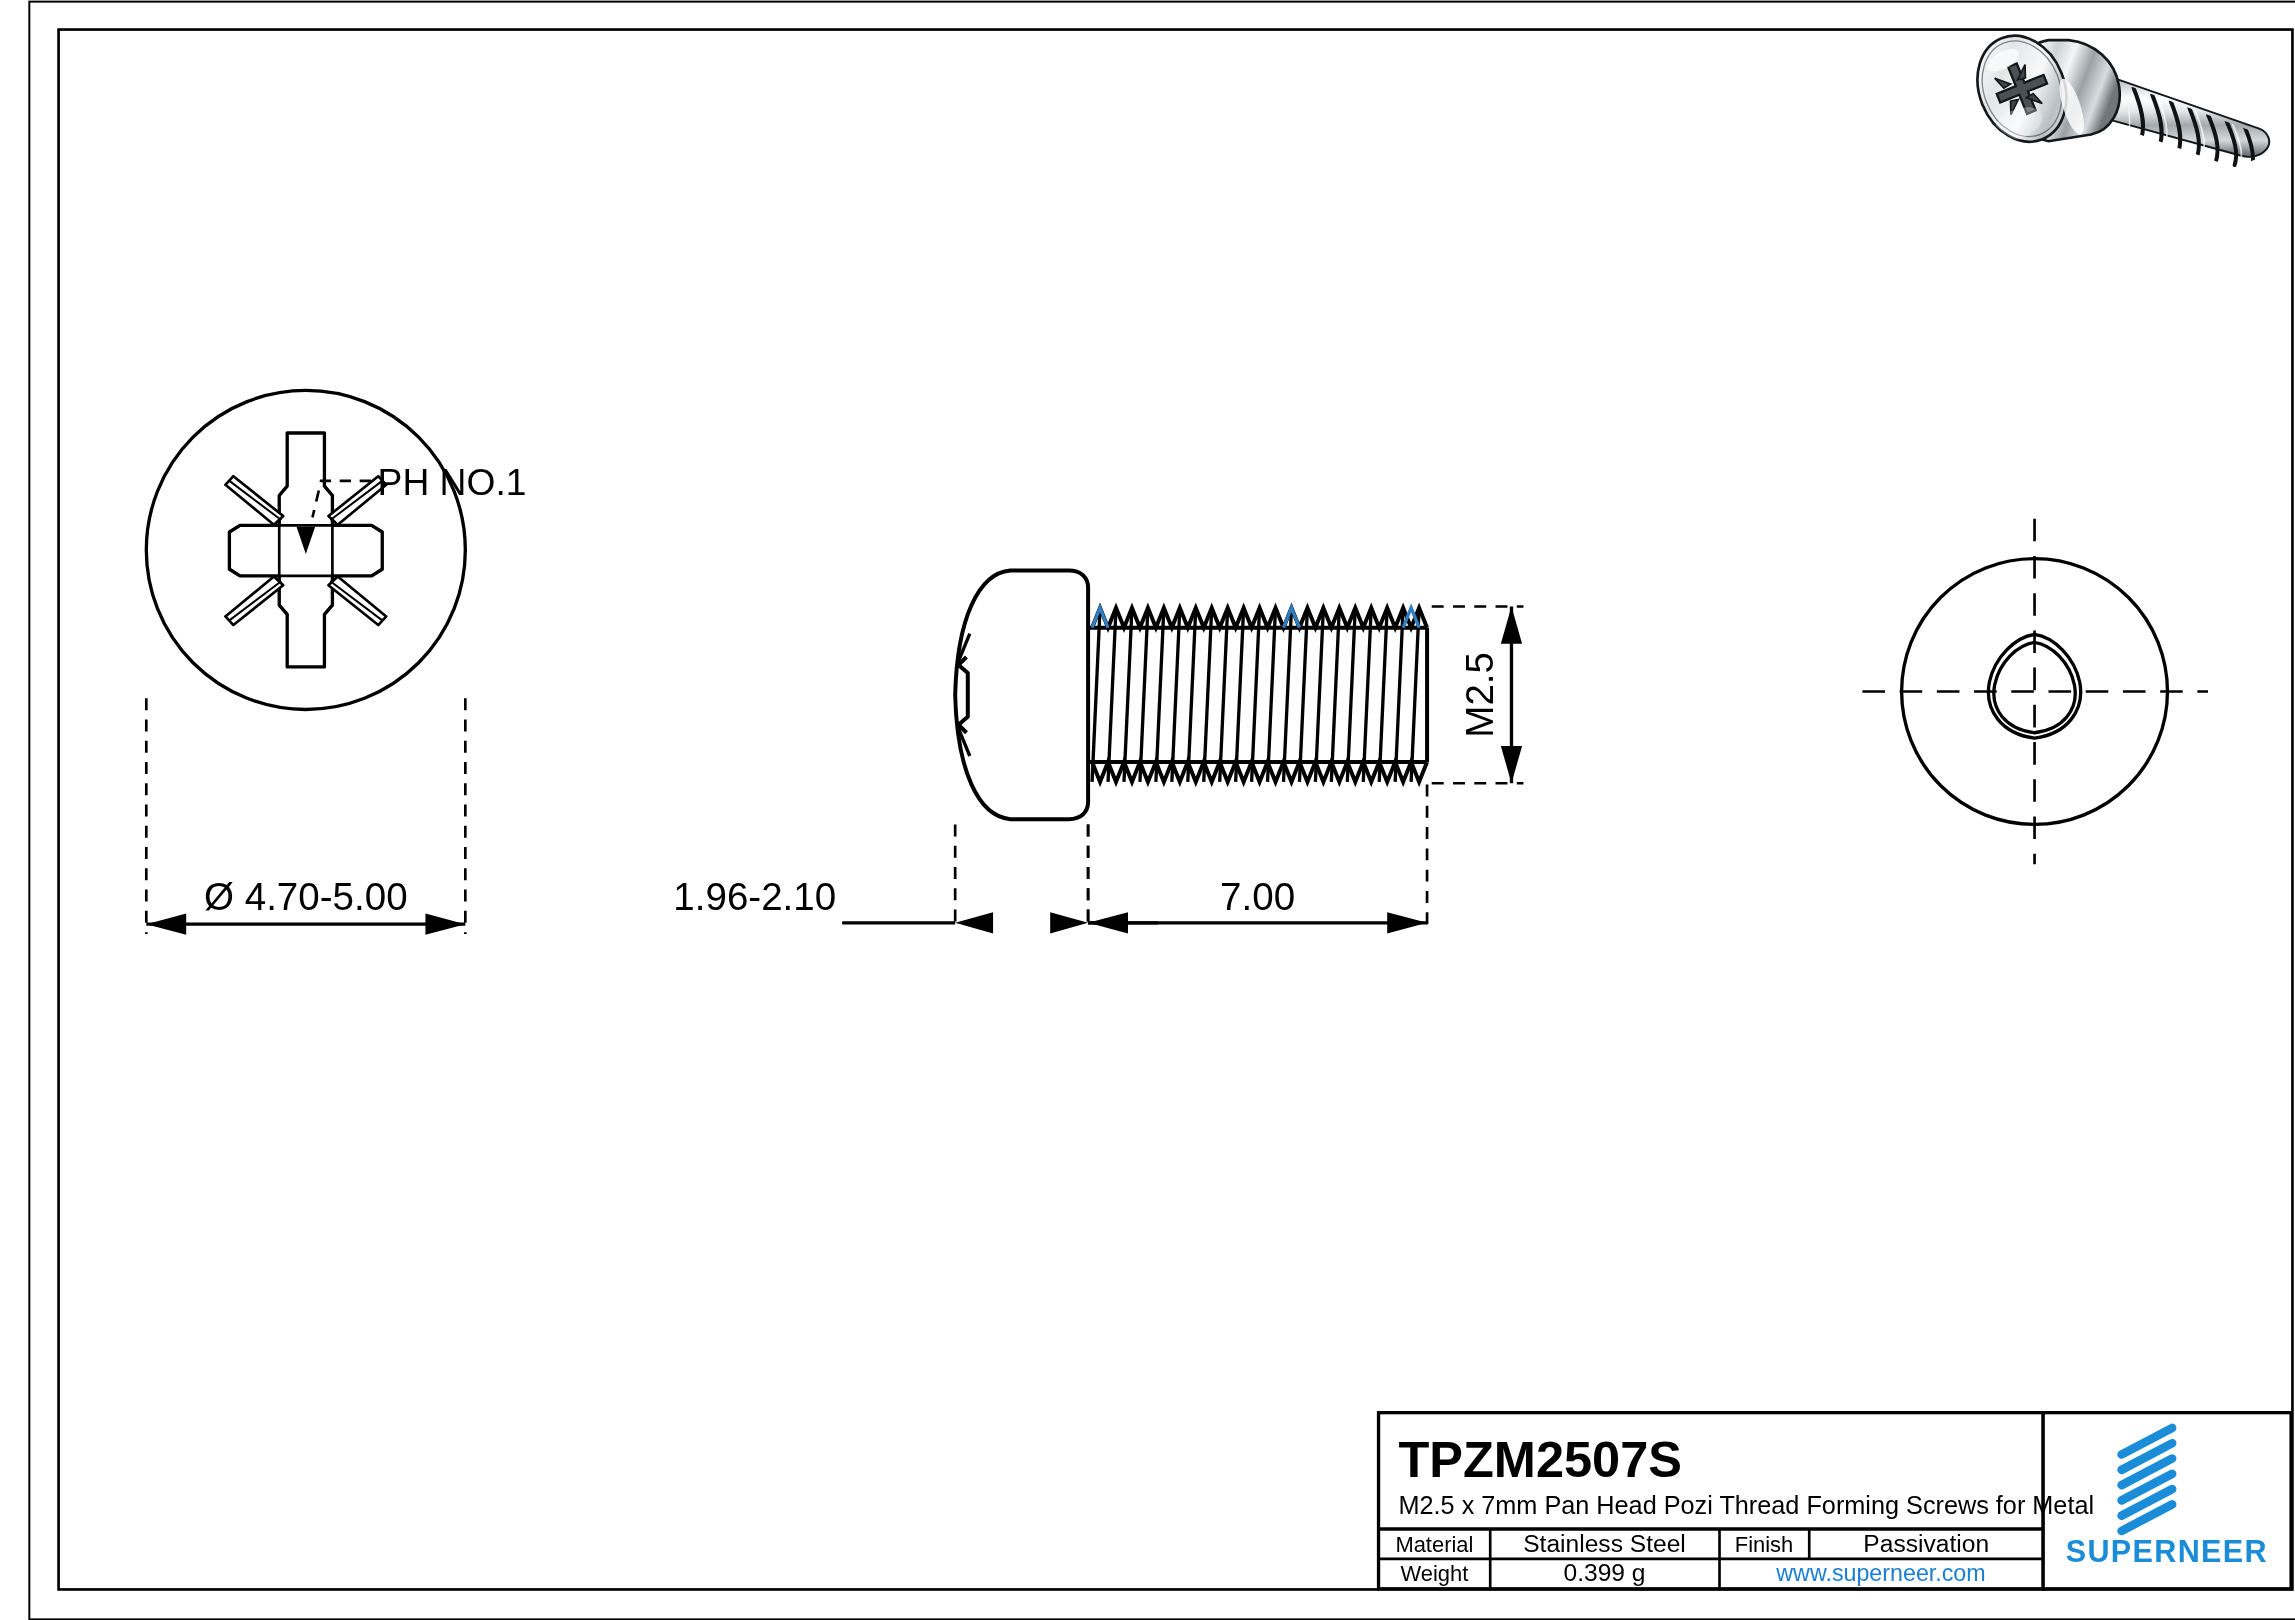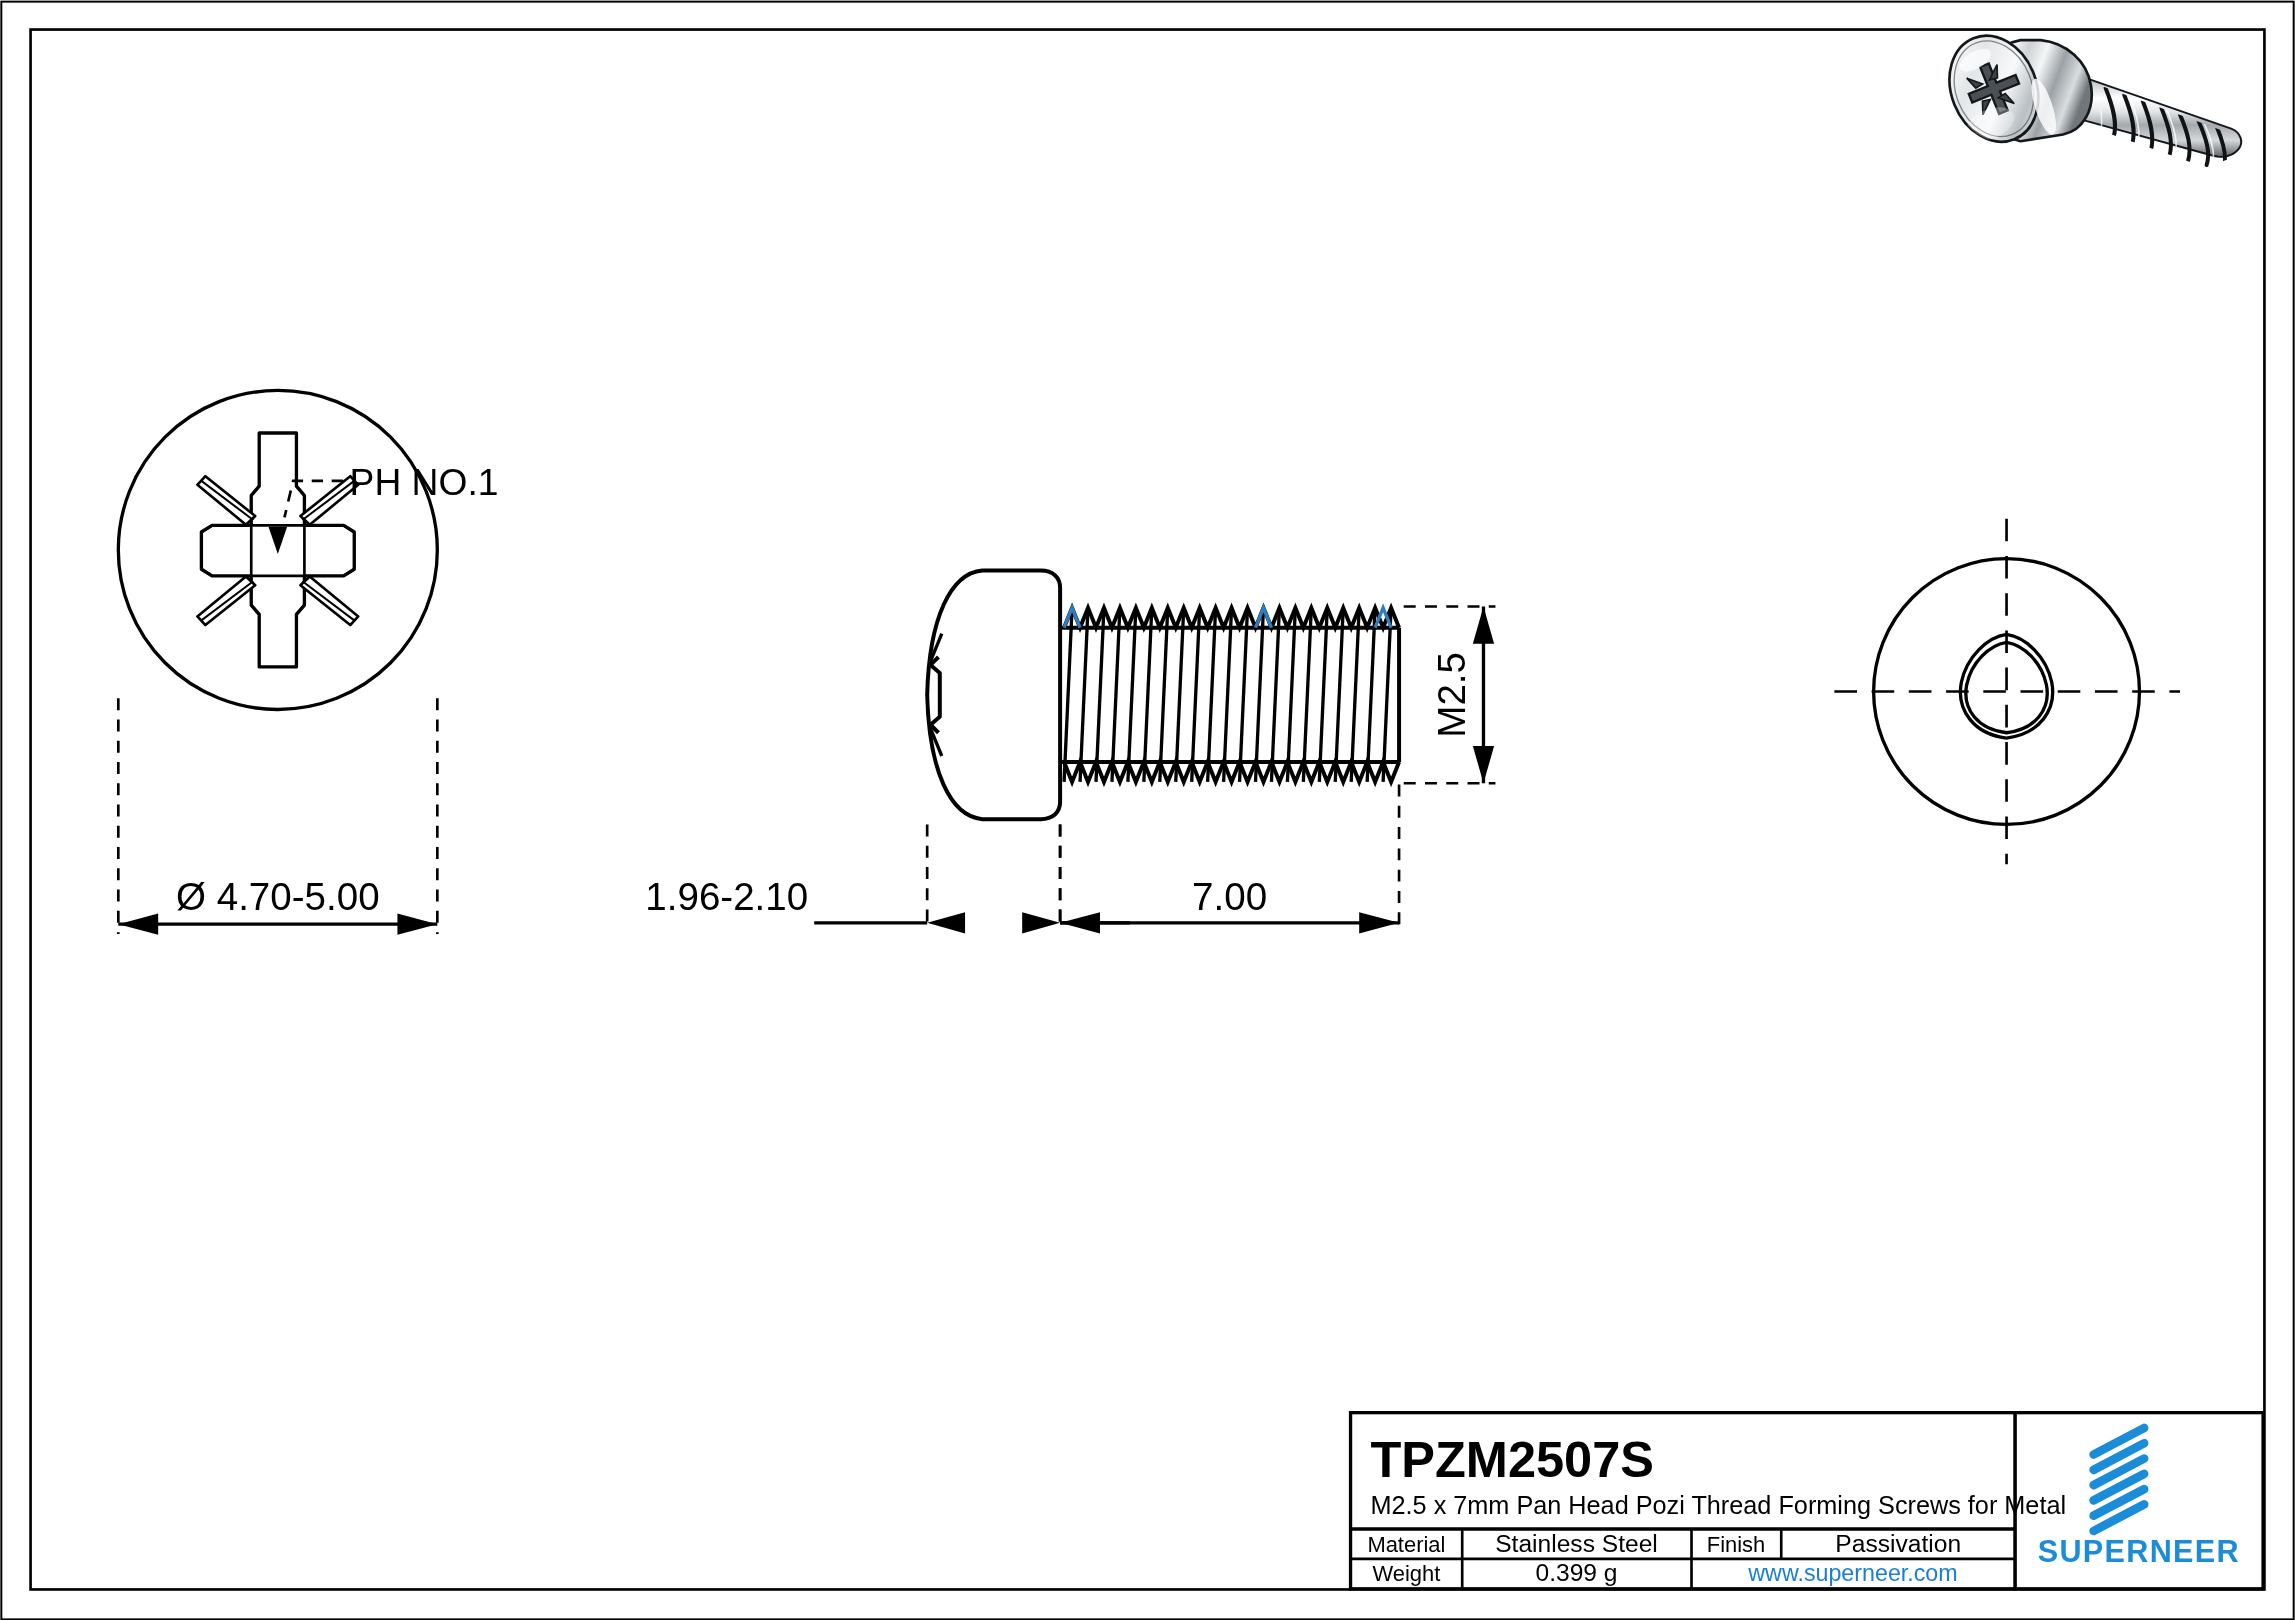--- a/index.html
+++ b/index.html
@@ -1,21 +1,21 @@
 <!DOCTYPE html>
 <html style="font-size:10.6px"><head>
 <meta charset="utf-8">
 <style>
   html,body{margin:0;padding:0;background:#ffffff;}
   body{
     width:2295px;height:1621px;position:relative;overflow:hidden;
     font-family:"Liberation Sans", sans-serif;
     -webkit-font-smoothing:antialiased;
   }
-  #sheet{position:absolute;inset:0;}
+  #sheet{position:absolute;inset:0;padding-left:28px;}
   svg{display:block;}
   .dimtext{font-family:"Liberation Sans", sans-serif;fill:#000;}
   .tb-text{font-family:"Liberation Sans", sans-serif;fill:#000;}
 </style>
 </head>
 <body>
 
 <div id="sheet">
 <svg width="2295" height="1621" viewBox="0 0 3453 2438" xmlns="http://www.w3.org/2000/svg">
 

